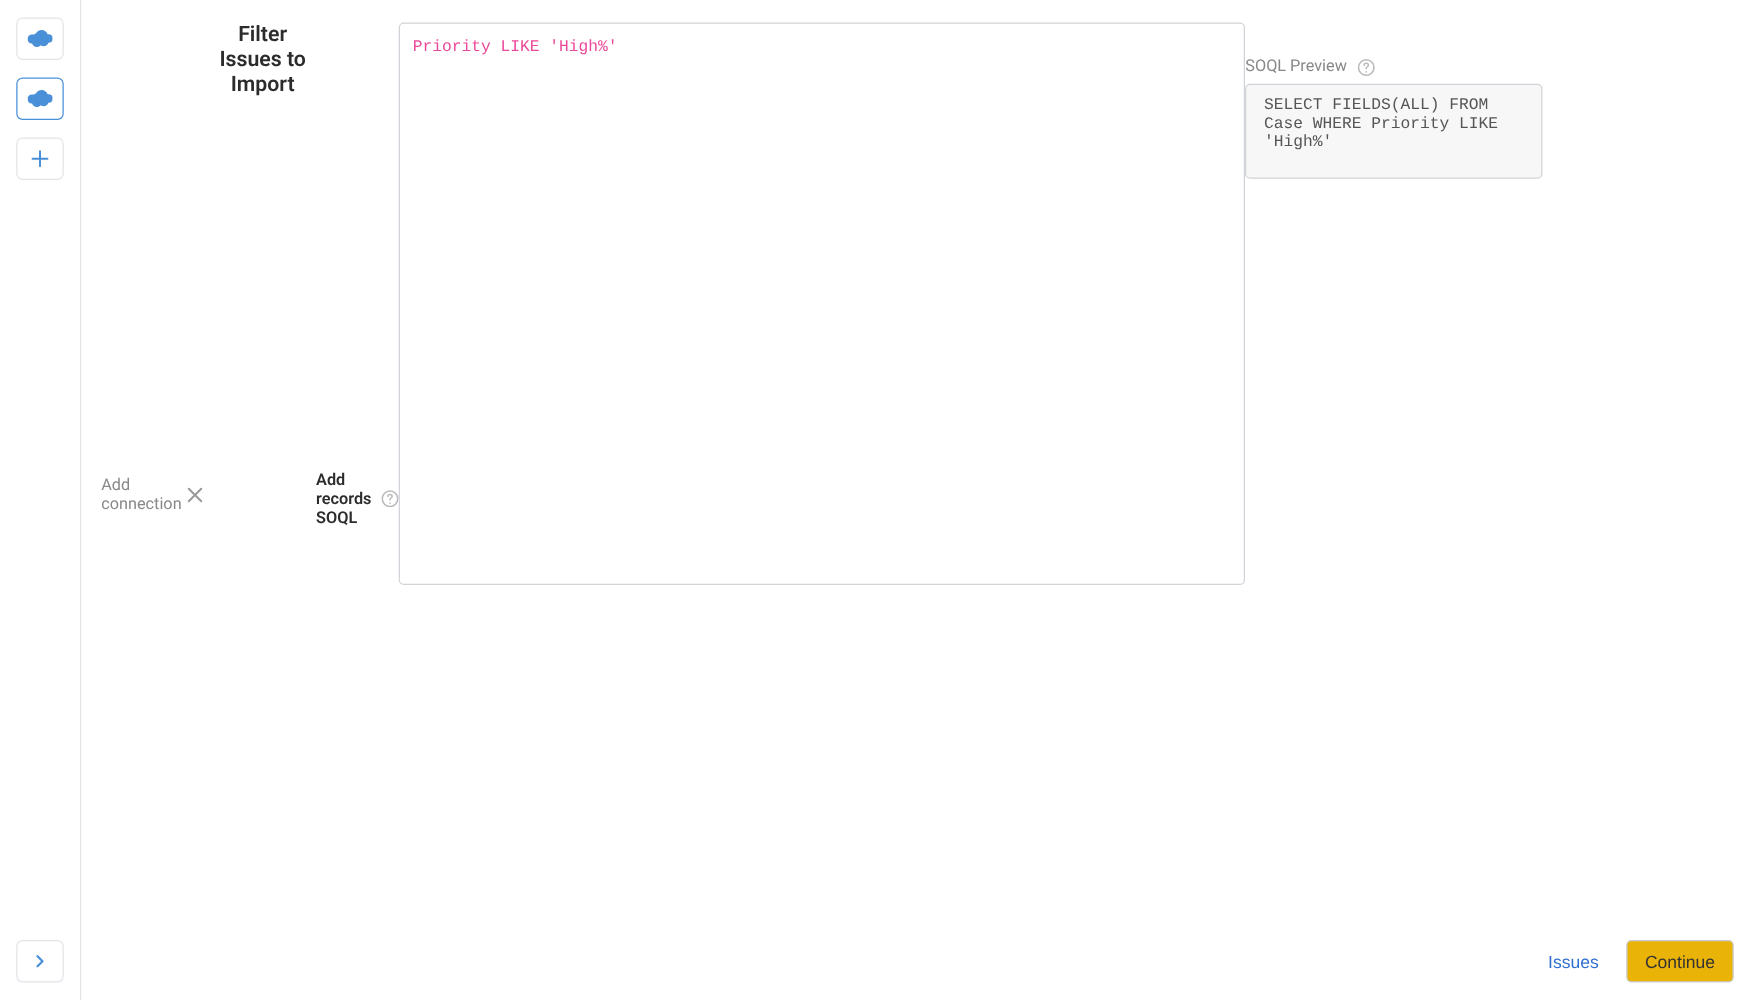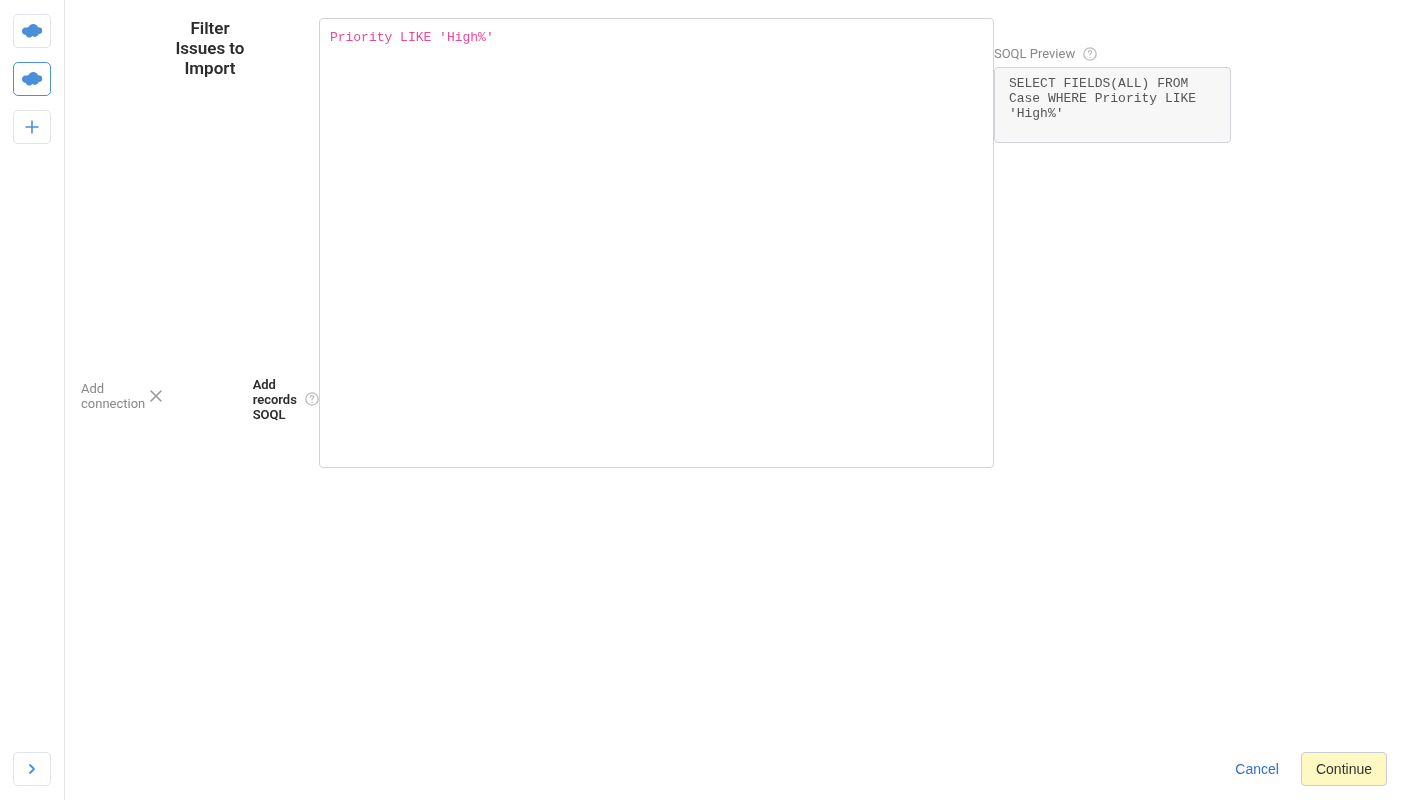--- a/index.html
+++ b/index.html
@@ -152,21 +152,21 @@
     }
     .btn-cancel {
       background: none;
       border: none;
       color: #2f6fd0;
       font-size: 14px;
       cursor: pointer;
       padding: 8px 4px;
     }
     .btn-continue {
-      background: #fef9c3;
+      background: #eab308;
       border: 1px solid #c9cdd2;
       border-radius: 4px;
       color: #333;
       font-size: 14px;
       cursor: pointer;
       padding: 8px 14px;
     }
 
     svg { display: block; }
   </style>
@@ -240,17 +240,17 @@
           <circle cx="7" cy="7" r="6.2" fill="none" stroke="#bbb" stroke-width="1.3"></circle>
           <path d="M5.3 5.2c0-.9.7-1.6 1.7-1.6s1.7.7 1.7 1.5c0 .7-.4 1-1 1.4-.5.3-.7.6-.7 1.1v.3" stroke="#bbb" stroke-width="1.2" fill="none" stroke-linecap="round"></path>
           <circle cx="7" cy="10.4" r="0.7" fill="#bbb"></circle>
         </svg>
       </span>
     </div>
     <div class="preview-box">SELECT FIELDS(ALL) FROM Case WHERE Priority LIKE 'High%'</div>
   </div>
 
   <div class="footer">
-    <button class="btn-cancel">Cancel</button>
+    <button class="btn-cancel">Issues</button>
     <button class="btn-continue">Continue</button>
   </div>
 
 </div>
 
 </body></html>

